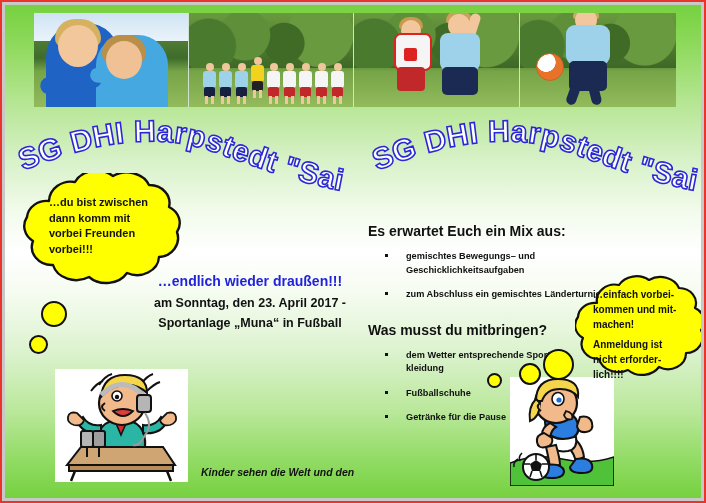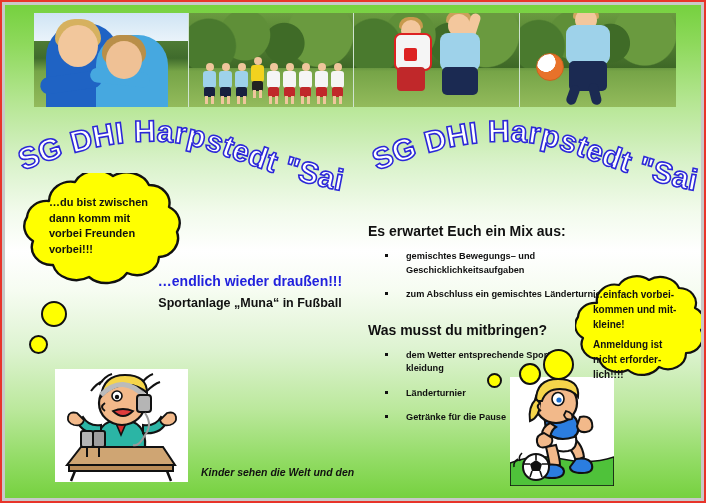--- a/index.html
+++ b/index.html
@@ -292,49 +292,50 @@
         <div>dann komm mit</div>
         <div>vorbei Freunden</div>
         <div>vorbei!!!</div>
       </div>
     </div>
     <div class="dot" style="left:36px;top:296px;width:22px;height:22px;"></div>
     <div class="dot" style="left:24px;top:330px;width:15px;height:15px;"></div>
 
     <div id="event-block">
       <div class="hl">…endlich wieder draußen!!!</div>
+      <div class="ln">am Sonntag, den 23. April 2017 -</div>
       <div class="ln">Sportanlage „Muna“ in Fußball</div>
     </div>
 
     <div id="info-col">
       <div class="hd">Es erwartet Euch ein Mix aus:</div>
       <ul>
         <li><span class="bu"></span><span>gemischtes Bewegungs– und Geschicklichkeitsaufgaben</span></li>
         <li><span class="bu"></span><span>zum Abschluss ein gemischtes Länderturnier</span></li>
       </ul>
       <div class="gap"></div>
       <div class="hd">Was musst du mitbringen?</div>
       <ul>
         <li style="width:175px;"><span class="bu"></span><span>dem Wetter entsprechende Sport-kleidung</span></li>
-        <li><span class="bu"></span><span>Länderturnier</span></li>
+        <li><span class="bu"></span><span>Fußballschuhe</span></li>
         <li><span class="bu"></span><span>Getränke für die Pause</span></li>
       </ul>
     </div>
 
     <div class="bubble" id="bubble-right">
       <svg viewBox="0 0 132 118" preserveAspectRatio="none">
         <path d="M22,30 a18,16 0 0 1 22,-18 a20,17 0 0 1 30,-5 a20,17 0 0 1 30,8
                  a17,15 0 0 1 16,20 a17,15 0 0 1 6,22 a17,16 0 0 1 -15,23
                  a18,16 0 0 1 -27,14 a20,17 0 0 1 -31,3 a20,17 0 0 1 -29,-11
                  a17,15 0 0 1 -16,-21 a17,15 0 0 1 -5,-21 a17,15 0 0 1 19,-14 Z" fill="#ffff00" stroke="#111" stroke-width="2.2" stroke-linejoin="round"></path>
       </svg>
       <div class="btxt">
         <div>…einfach vorbei-</div>
         <div>kommen und mit-</div>
-        <div>kleine!</div>
+        <div>machen!</div>
         <div style="height:5px"></div>
         <div>Anmeldung ist</div>
         <div>nicht erforder-</div>
         <div>lich!!!!</div>
       </div>
     </div>
     <div class="dot" style="left:538px;top:344px;width:27px;height:27px;"></div>
     <div class="dot" style="left:514px;top:358px;width:18px;height:18px;"></div>
     <div class="dot" style="left:482px;top:368px;width:11px;height:11px;"></div>
 

